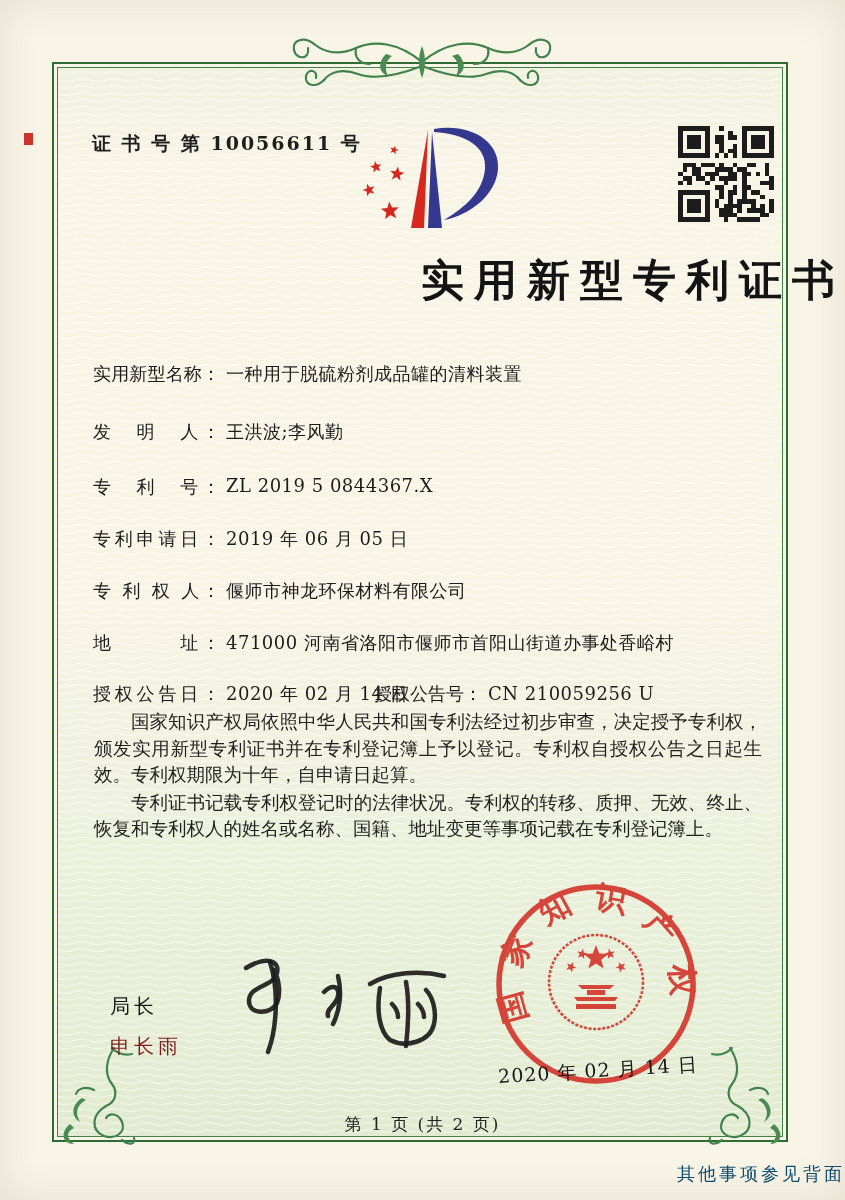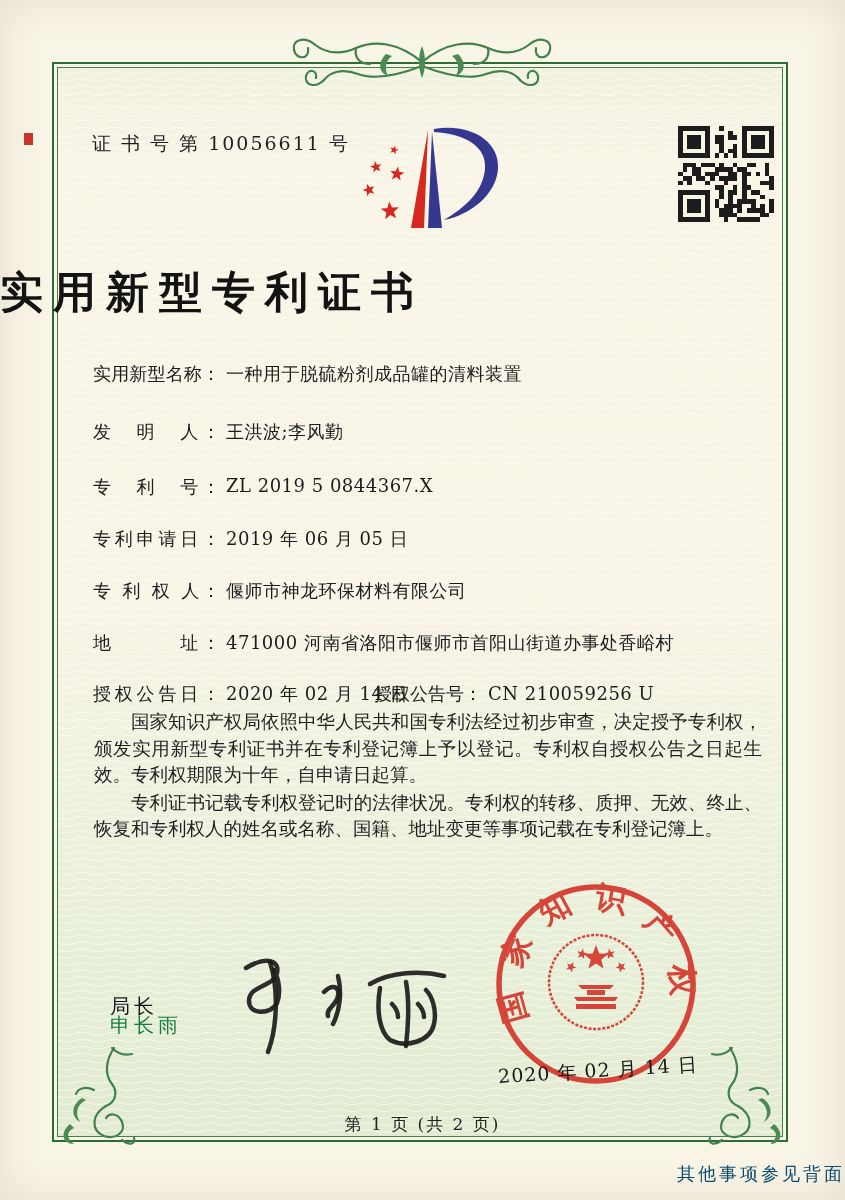--- a/index.html
+++ b/index.html
@@ -25,41 +25,41 @@
   .waves{position:absolute; inset:4px;}
   
   .ornament-top{position:absolute; left:280px; top:34px; width:284px; height:62px;}
   .corner{position:absolute; width:92px; height:108px;}
   .corner.left{left:48px; top:1044px;}
   .corner.right{left:704px; top:1044px; transform:scaleX(-1);}
   .orn{stroke:#41824a; stroke-width:2.2; fill:none; stroke-linecap:round;}
   .orn-fill{fill:#4b8a51; stroke:none;}
   .red-mark{position:absolute; left:24px; top:133px; width:9px; height:12px; background:#c9352b;}
   
-  .cert-no{position:absolute; left:92px; top:131px; font-size:19px; letter-spacing:2px; color:#1e1e1e;}
+  .cert-no{position:absolute; left:92px; top:131px; font-size:19px; letter-spacing:2px; color:#1e1e1e;font-weight:bold;}
   .logo{position:absolute; left:356px; top:122px; width:148px; height:114px;}
   .qr{position:absolute; left:678px; top:126px; width:96px; height:96px;}
   .title{
-    position:absolute; left:0; right:0; top:264px; text-align:left;
+    position:absolute; left:0; right:0; top:252px; text-align:right;
     font-size:43px; font-weight:bold; letter-spacing:10px; color:#131313;
   }
   
   .field{position:absolute; left:93px; font-size:18px; color:#1c1c1c; white-space:nowrap;}
   .field-label{display:inline-block; width:127px; text-align:justify; text-align-last:justify; vertical-align:top;}
   .field-value{margin-left:6px; letter-spacing:.5px;}
   .f0{top:362px;} .f1{top:420px;} .f2{top:475px;} .f3{top:527px;}
   .f4{top:579px;} .f5{top:631px;} .grant{top:682px;}
   .grant .pair2{position:absolute; left:253px; top:0; white-space:nowrap;}
   .grant .field-label2{display:inline-block;margin-left:28px;}
   
   .body-text{position:absolute; left:94px; top:709px; width:668px; font-size:18.5px; line-height:26.5px; color:#1f1f1f;}
   .body-text p{margin:0 0 1px 0; text-indent:2em; text-align:justify;}
   
   .officer-title{position:absolute; left:110px; top:993px; font-size:20px; letter-spacing:4px; color:#171717;text-align:right;}
-  .officer-name{position:absolute; left:110px; top:1012px; font-size:20px; letter-spacing:4px; color:#15803d;}
+  .officer-name{position:absolute; left:110px; top:1033px; font-size:20px; letter-spacing:4px; color:#7f1d1d;}
   .signature{position:absolute; left:218px; top:948px; width:250px; height:115px;}
   .sig{stroke:#1c1c1c; stroke-width:4.5; fill:none; stroke-linecap:round; stroke-linejoin:round; opacity:.92;}
   .seal{position:absolute; left:488px; top:878px; width:216px; height:216px; opacity:.92;}
   .seal-date{
     position:absolute; left:498px; top:1058px; width:200px; text-align:center;
     font-size:19px; color:#161616; transform:rotate(-3.5deg); letter-spacing:1px; z-index:5;
   }
   .page-num{position:absolute; left:0; right:0; top:1113px; text-align:center; font-size:17px; color:#222; letter-spacing:2px;}
   .back-note{position:absolute; left:0; right:0; top:1162px; text-align:right; font-size:18px; color:#0c4a6e; letter-spacing:3px;}
 </style>

